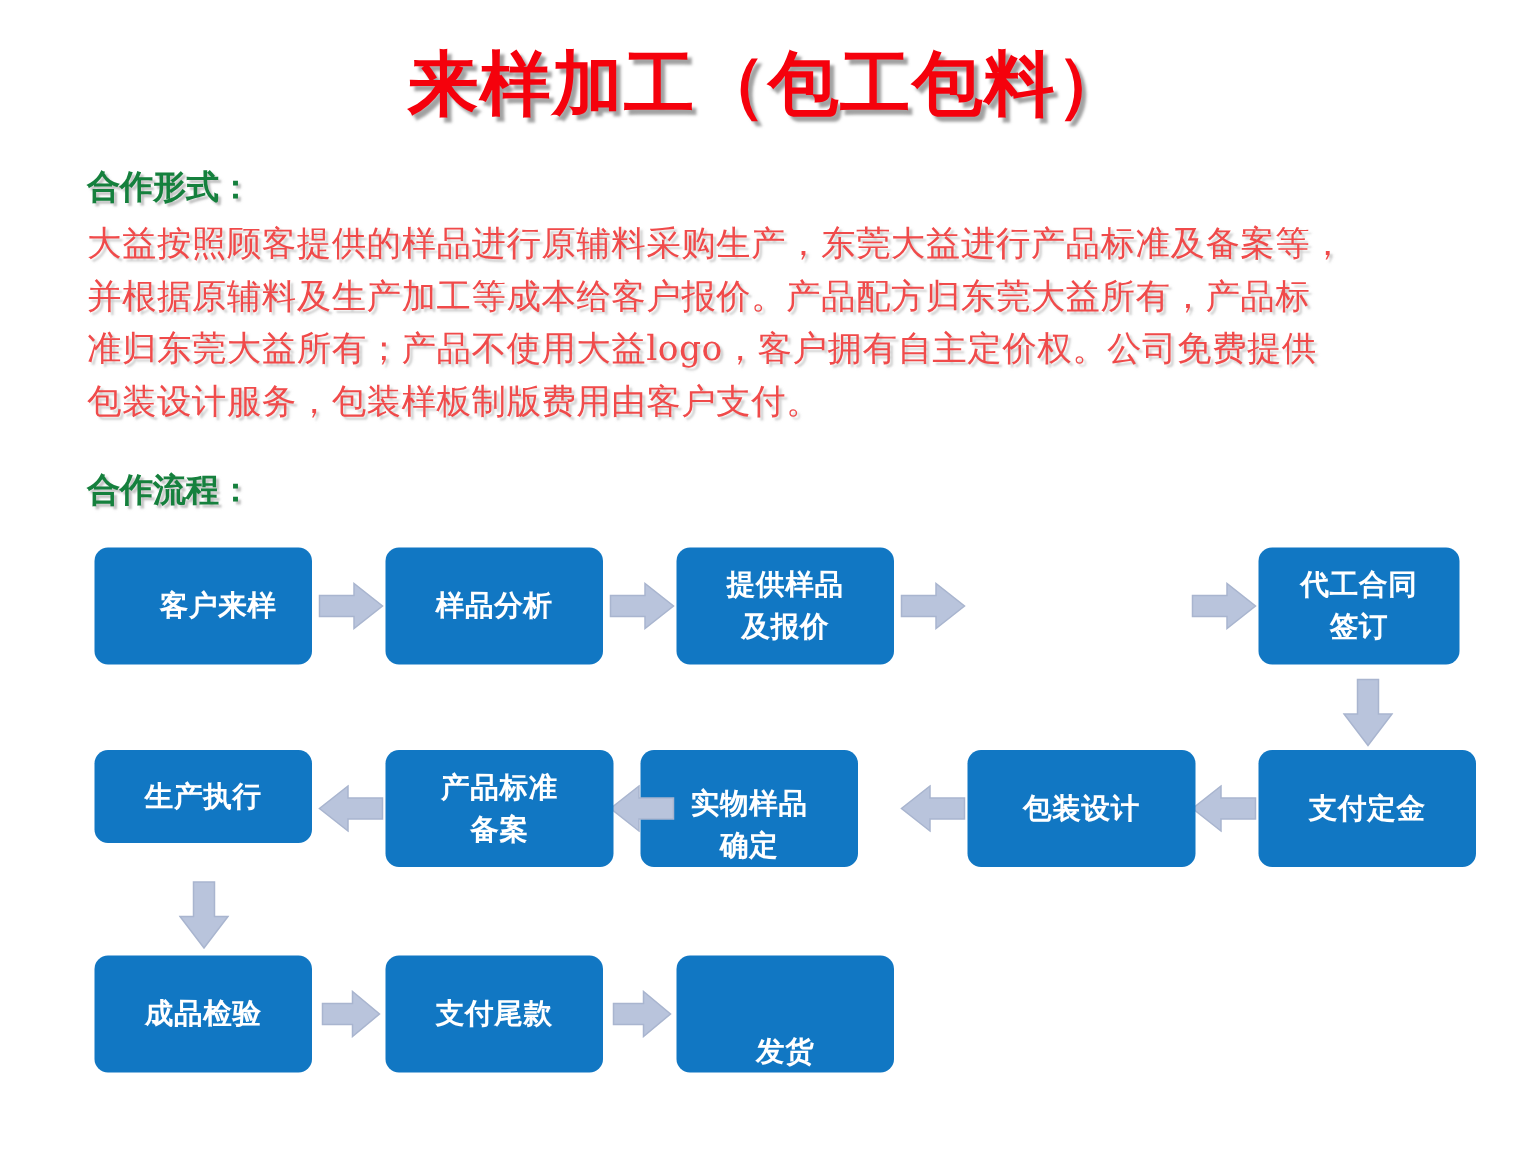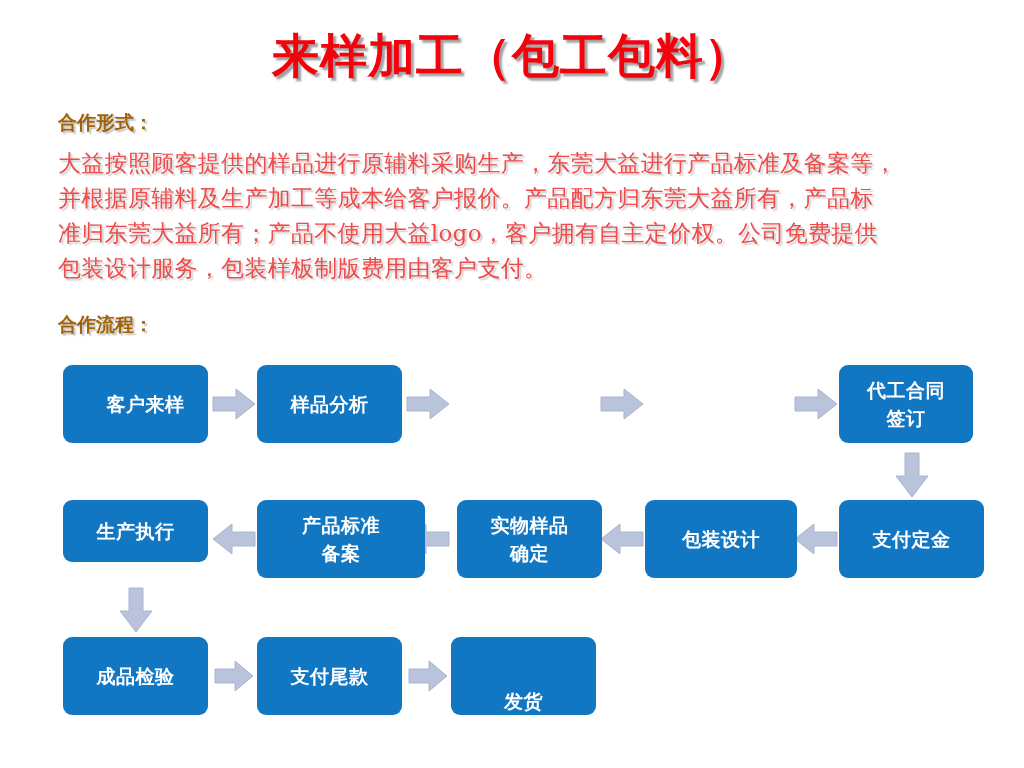--- a/index.html
+++ b/index.html
@@ -34,23 +34,23 @@
     color: #f5010c;
     letter-spacing: 1px;
     text-shadow: 3px 3px 2px rgba(130,130,130,0.75);
     white-space: nowrap;
   }
 
   
   .section-heading {
     position: absolute;
     font-family: "DejaVu Serif", "Liberation Serif", serif;
-    font-size: 19px;
+    font-size: 22px;
     font-weight: bold;
-    color: #a16207;
+    color: #15803d;
     text-shadow: 2px 2px 1.5px rgba(150,150,150,0.6);
     white-space: nowrap;
   }
   #heading-form  { left: 58px; top: 110px; }
   #heading-flow  { left: 58px; top: 312px; }
 
   
   #body-paragraph {
     position: absolute;
     left: 58px;
@@ -132,20 +132,24 @@
 
   <div class="flow-box" style="left:257px; top:365px; width:145px; height:78px;align-items:center;">
     <span class="flow-box-label">样品分析</span>
   </div>
   <div class="arrow" style="left:406px; top:388px;">
     <svg width="44" height="32" viewBox="0 0 44 32">
       <path d="M1 9 H24 V1 L43 16 L24 31 V23 H1 Z" fill="#b9c4dc" stroke="#a9b5cf" stroke-width="1"></path>
     </svg>
   </div>
 
+  <div class="flow-box" style="left:451px; top:365px; width:145px; height:78px;">
+    <span class="flow-box-label">提供样品
+及报价</span>
+  </div>
   <div class="arrow" style="left:600px; top:388px;">
     <svg width="44" height="32" viewBox="0 0 44 32">
       <path d="M1 9 H24 V1 L43 16 L24 31 V23 H1 Z" fill="#b9c4dc" stroke="#a9b5cf" stroke-width="1"></path>
     </svg>
   </div>
 
   <div class="arrow" style="left:794px; top:388px;">
     <svg width="44" height="32" viewBox="0 0 44 32">
       <path d="M1 9 H24 V1 L43 16 L24 31 V23 H1 Z" fill="#b9c4dc" stroke="#a9b5cf" stroke-width="1"></path>
     </svg>
@@ -173,31 +177,31 @@
 
   <div class="flow-box" style="left:645px; top:500px; width:152px; height:78px;">
     <span class="flow-box-label">包装设计</span>
   </div>
   <div class="arrow" style="left:600px; top:523px;">
     <svg width="44" height="32" viewBox="0 0 44 32">
       <path d="M43 9 H20 V1 L1 16 L20 31 V23 H43 Z" fill="#b9c4dc" stroke="#a9b5cf" stroke-width="1"></path>
     </svg>
   </div>
 
-  <div class="flow-box" style="left:457px; top:500px; width:145px; height:78px;">
+  <div class="flow-box" style="left:427px; top:500px; width:145px; height:78px;align-items:flex-end;">
     <span class="flow-box-label">实物样品
 确定</span>
   </div>
   <div class="arrow" style="left:406px; top:523px;">
     <svg width="44" height="32" viewBox="0 0 44 32">
       <path d="M43 9 H20 V1 L1 16 L20 31 V23 H43 Z" fill="#b9c4dc" stroke="#a9b5cf" stroke-width="1"></path>
     </svg>
   </div>
 
-  <div class="flow-box" style="left:257px; top:500px; width:168px; height:78px;">
+  <div class="flow-box" style="left:257px; top:500px; width:152px; height:78px;">
     <span class="flow-box-label">产品标准
 备案</span>
   </div>
   <div class="arrow" style="left:212px; top:523px;">
     <svg width="44" height="32" viewBox="0 0 44 32">
       <path d="M43 9 H20 V1 L1 16 L20 31 V23 H43 Z" fill="#b9c4dc" stroke="#a9b5cf" stroke-width="1"></path>
     </svg>
   </div>
 
   <div class="flow-box" style="left:63px; top:500px; width:145px; height:62px;">

